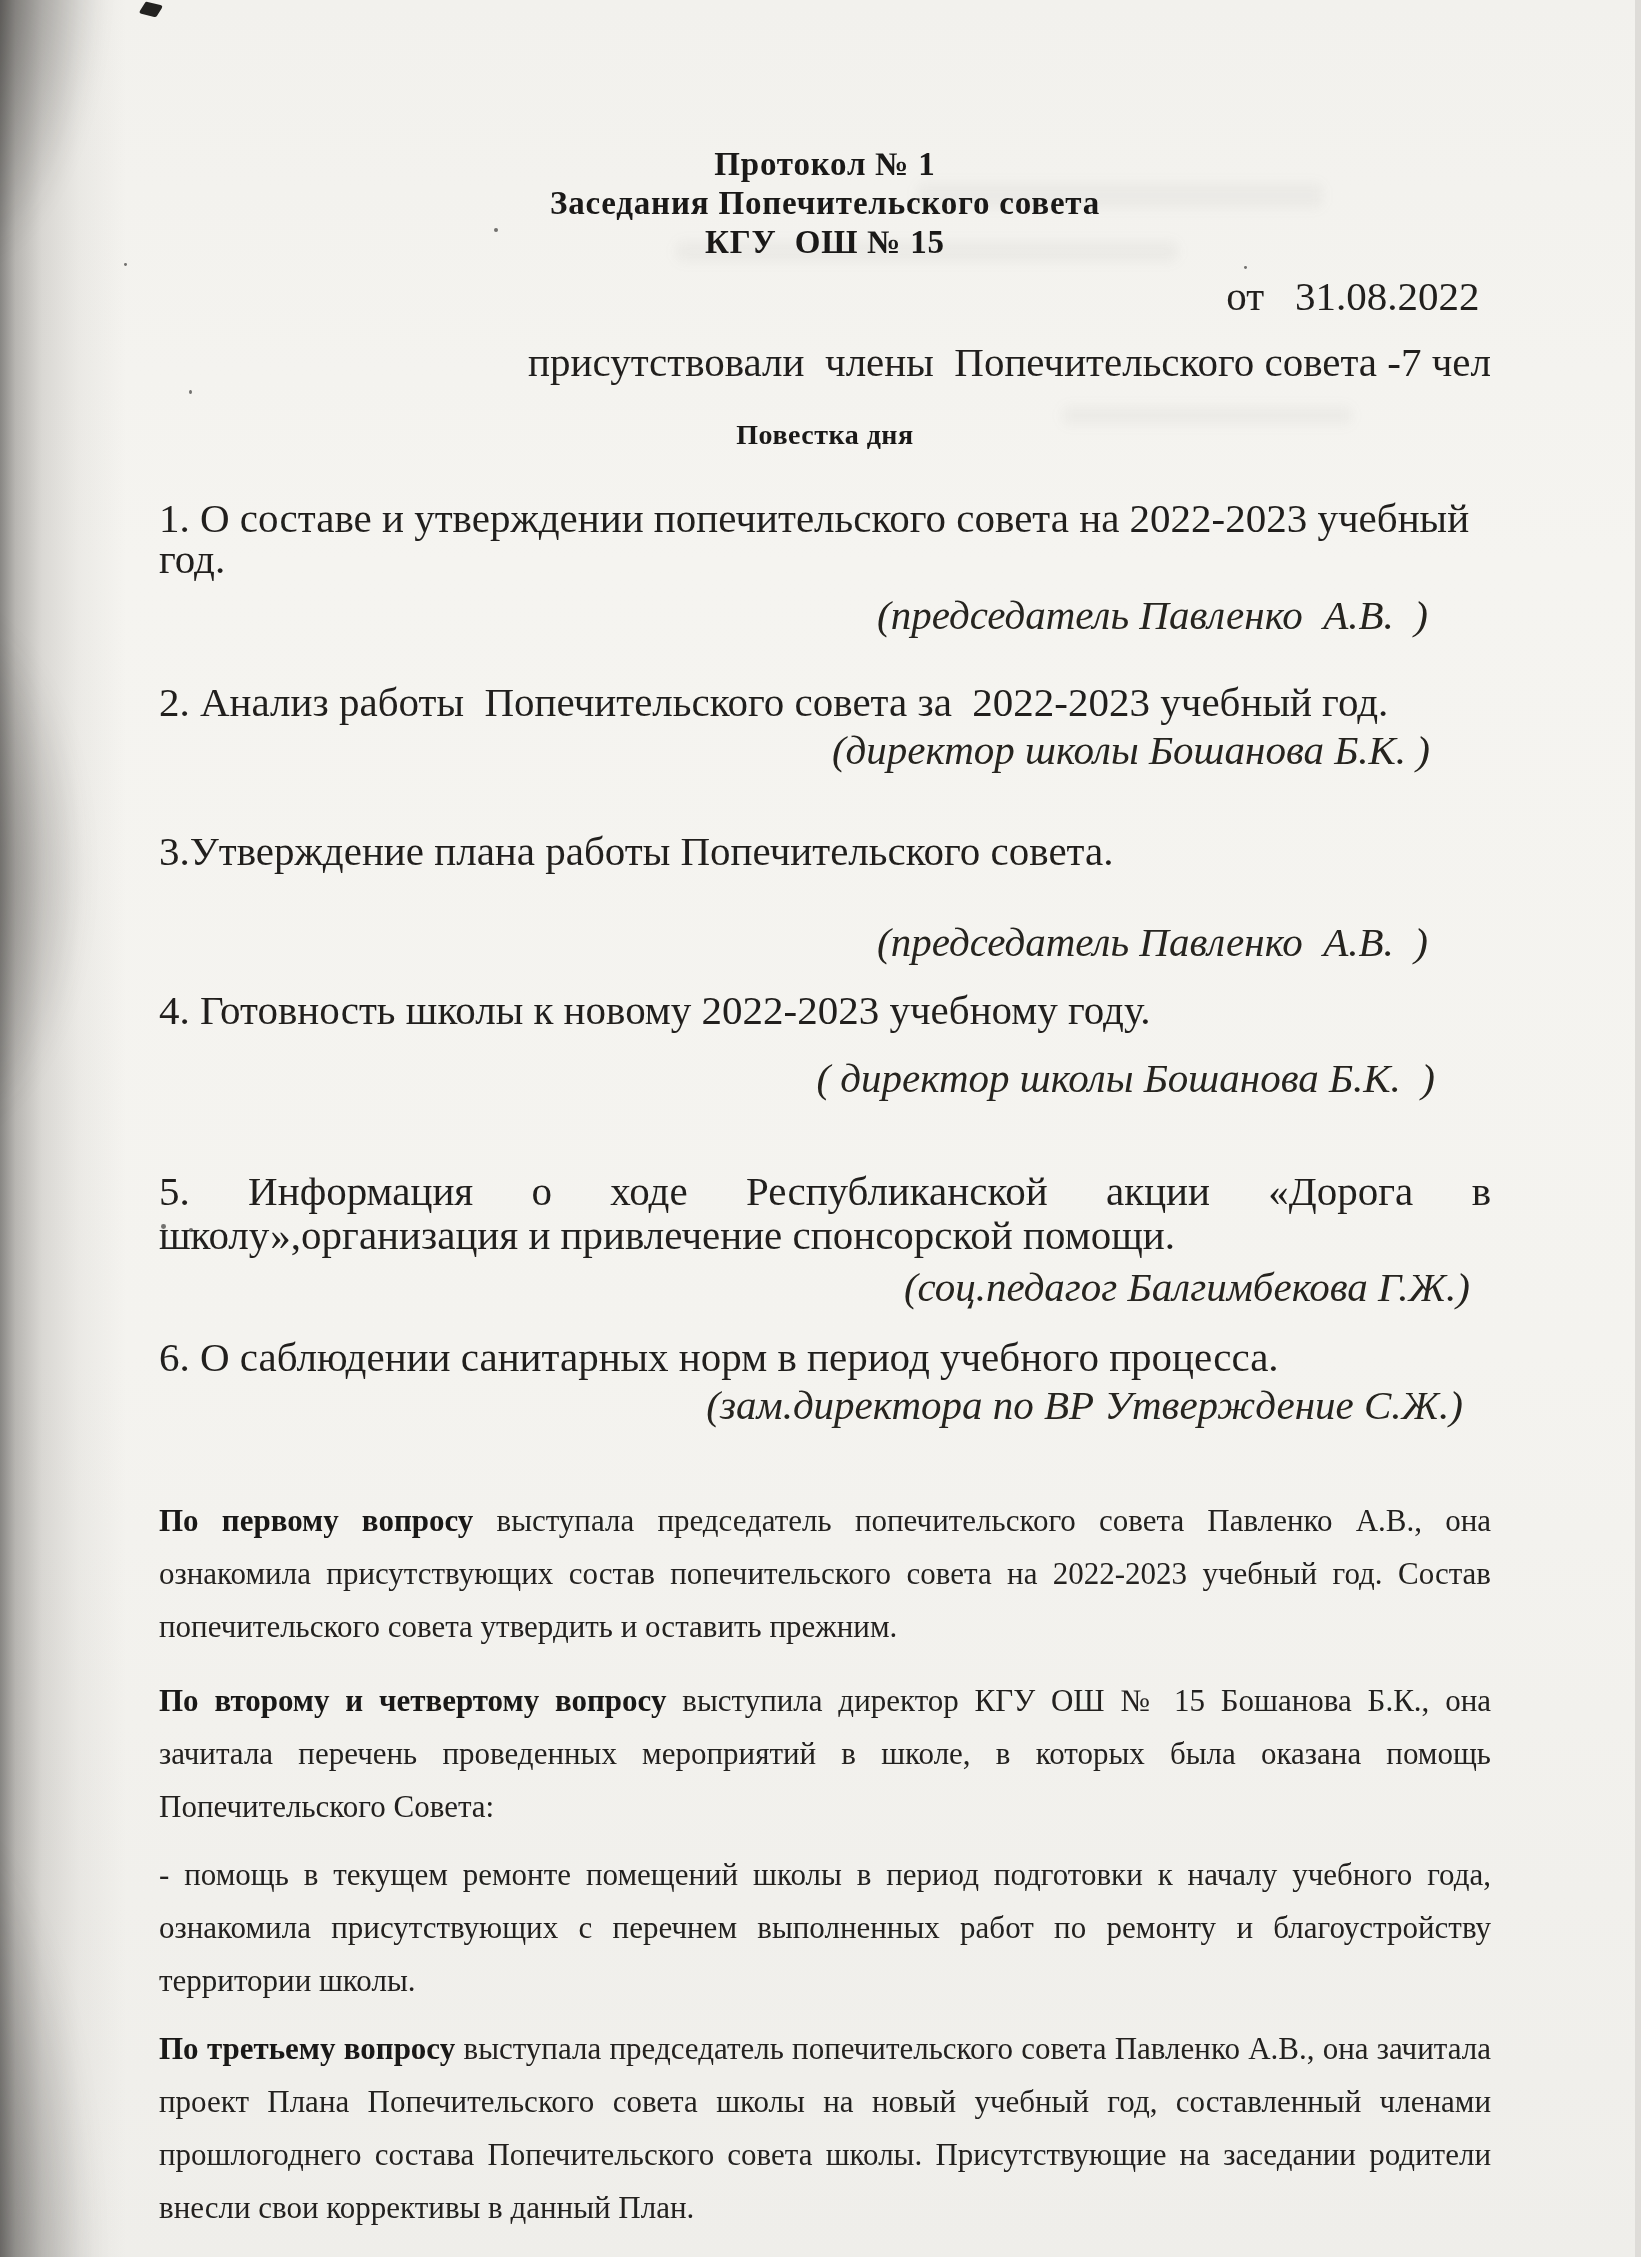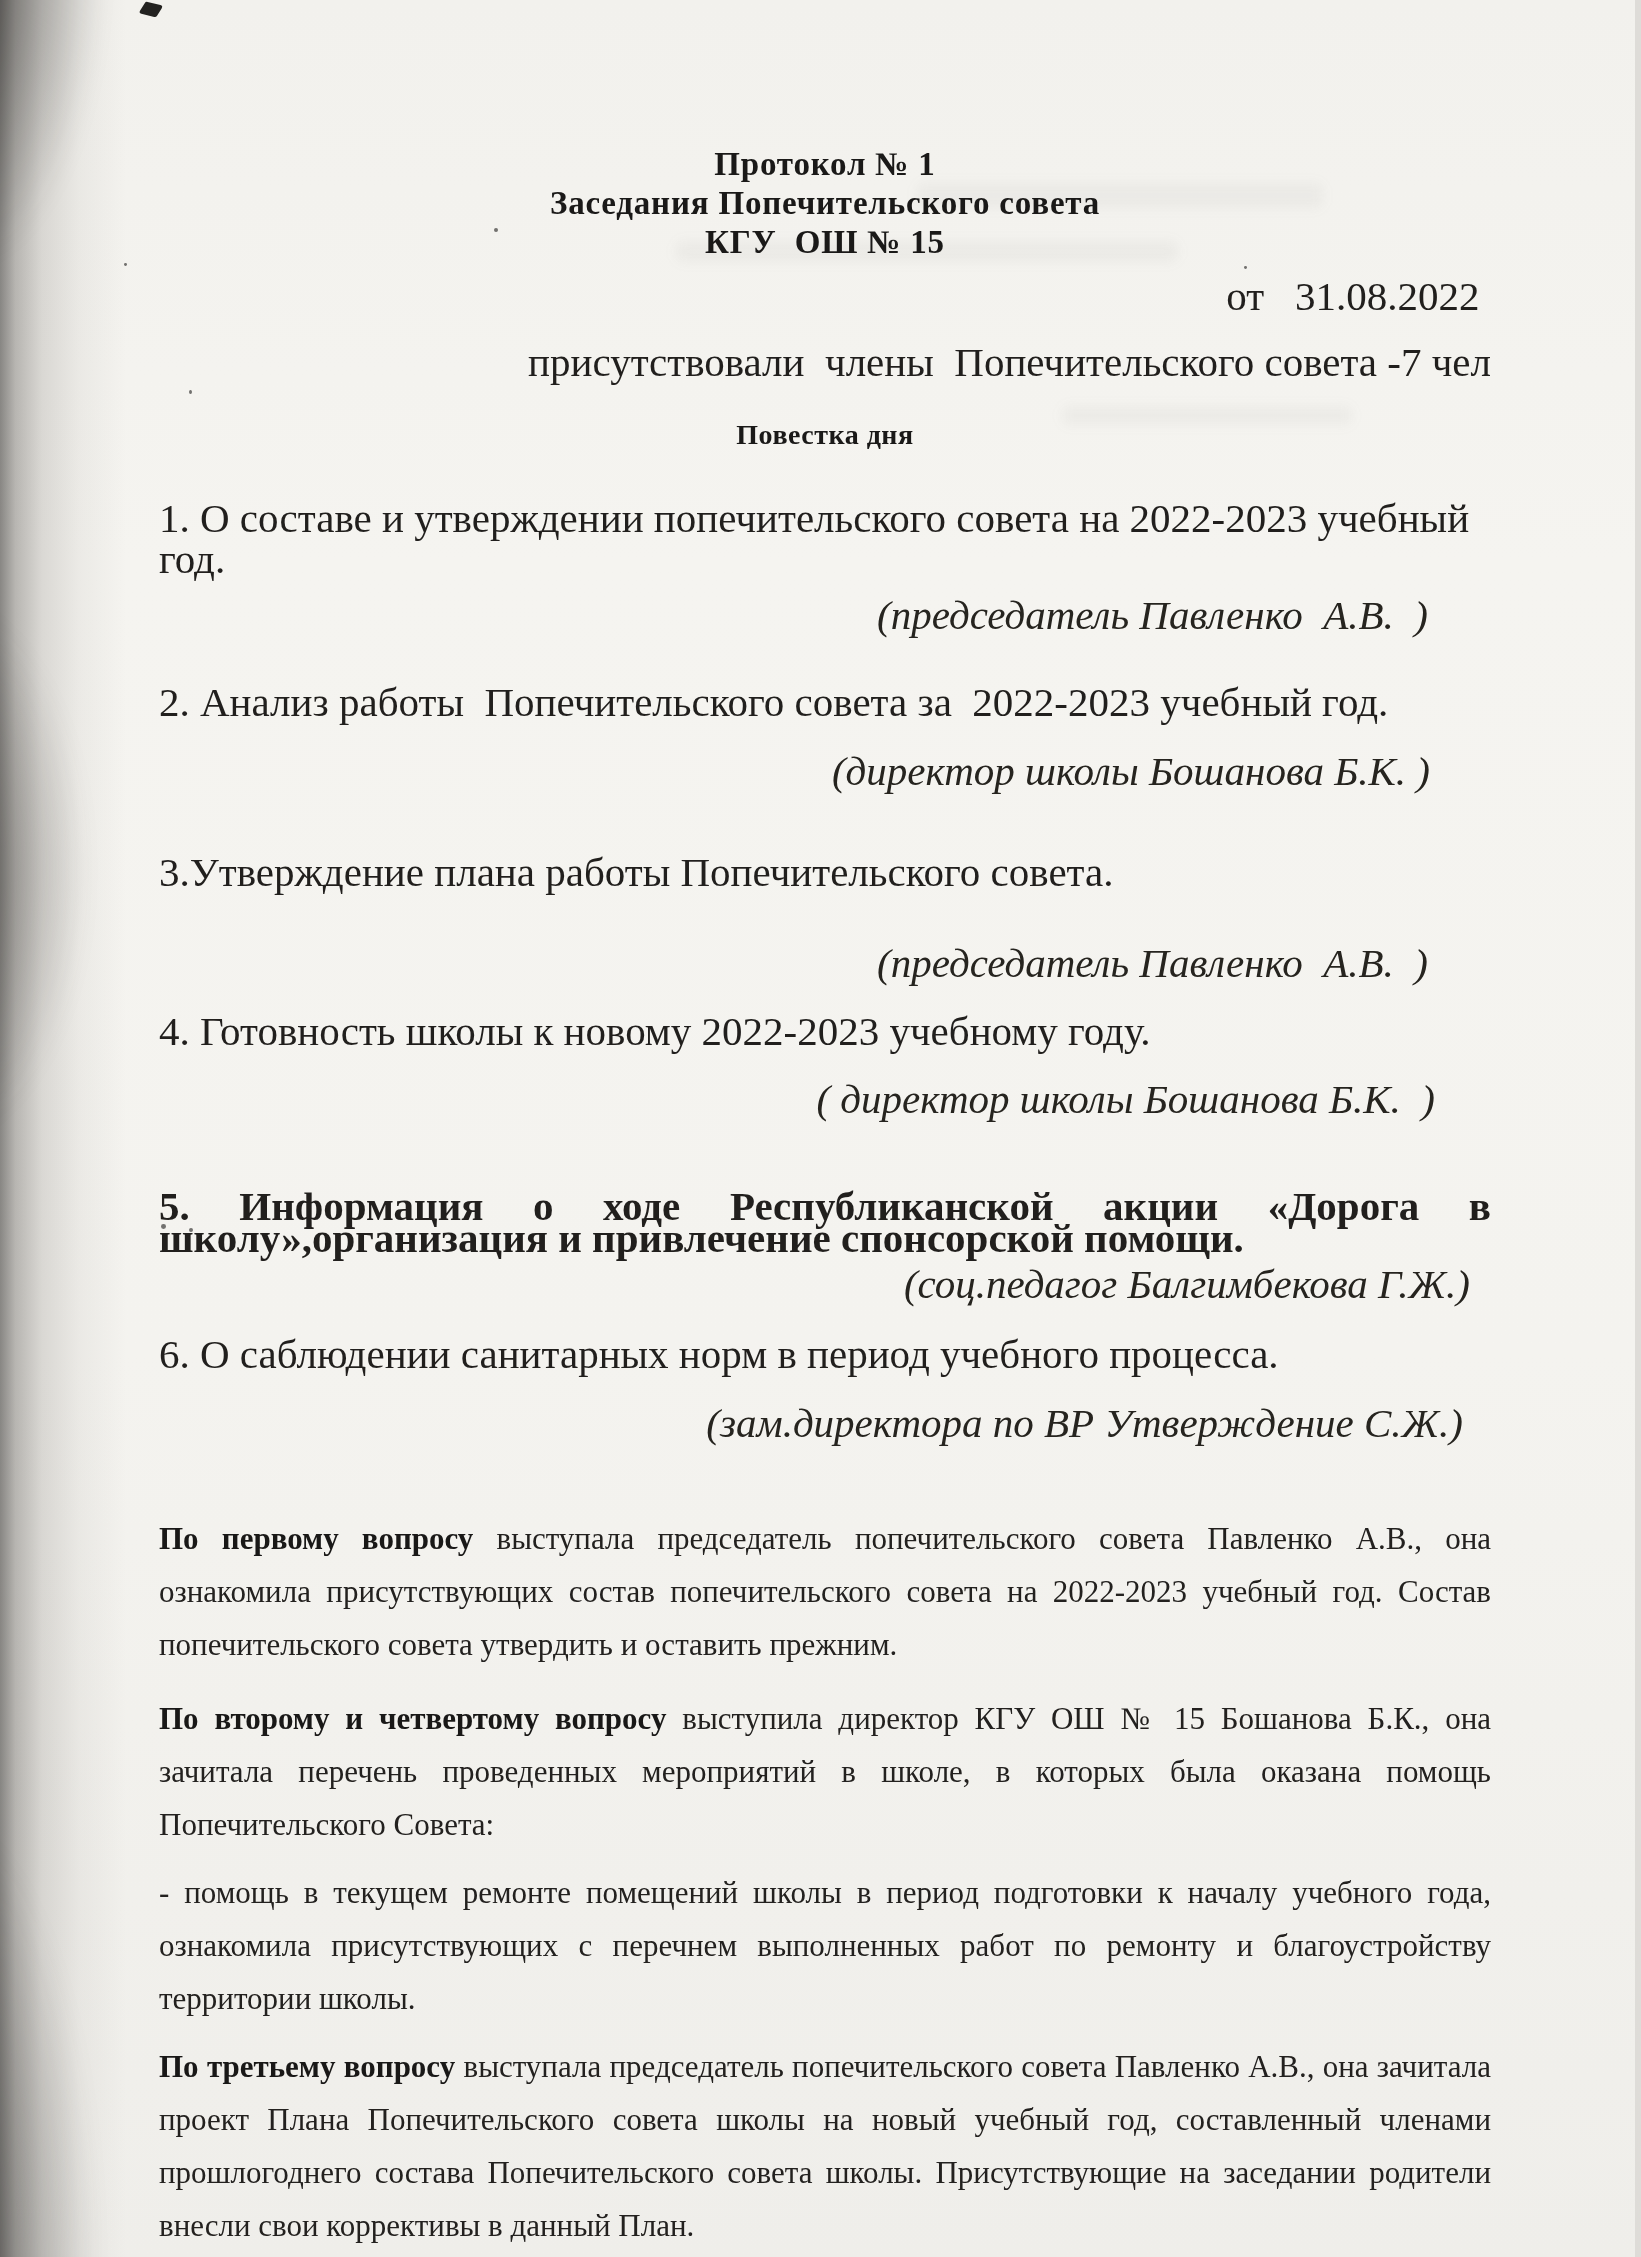--- a/index.html
+++ b/index.html
@@ -37,23 +37,23 @@
   .smudge{position:absolute;z-index:1;background:rgba(120,118,114,0.06);filter:blur(5.8px);border-radius:7.7px;pointer-events:none;}
   
   .content{position:absolute;left:159px;top:0;width:1332px;z-index:4;}
   .t{font-size:41px;line-height:41px;white-space:pre-wrap;}
   .title-block{padding-top:145px;text-align:center;font-weight:bold;font-size:33px;line-height:39px;letter-spacing:0.8px;color:#1a1918;}
   .title-line{white-space:pre-wrap;}
   .date-line{margin-top:13.5px;text-align:right;padding-right:11.6px;}
   .attendees{margin-top:25px;text-align:right;}
   .agenda-heading{margin-top:31px;text-align:center;font-weight:bold;font-size:28px;line-height:41px;letter-spacing:0.5px;color:#1a1918;}
   .agenda-item{text-align:left;}
-  .agenda-item.justify{text-align:justify;text-align-last:left;white-space:normal;line-height:32px;font-weight:bold;}
+  .agenda-item.justify{text-align:justify;text-align-last:left;white-space:normal;line-height:44px;}
   .speaker{font-style:italic;text-align:right;color:#26241f;}
-  .mt16{margin-top:15.4px;}  .mt48{margin-top:46px;}  .mt14{margin-top:28px;}
+  .mt16{margin-top:15.4px;}  .mt48{margin-top:46px;}  .mt14{margin-top:7px;}
   .mt62{margin-top:60px;}  .mt52{margin-top:50px;}  .mt28{margin-top:27px;}
   .mt72{margin-top:70px;}  .mt10{margin-top:9.7px;}  .mt30{margin-top:29px;}
   .mt45{margin-top:43px;}
   .pr65{padding-right:63px;} .pr63{padding-right:61px;} .pr58{padding-right:56px;}
   .pr22{padding-right:21px;} .pr29{padding-right:28px;}
   .para{font-size:31px;line-height:53px;text-align:justify;text-align-last:left;color:#23211f;}
   .para .lead{font-weight:bold;color:#191817;}
   .p1{margin-top:68px;} .p2{margin-top:21px;} .p3{margin-top:15.4px;} .p4{margin-top:15.4px;}
 </style>
 </head>

